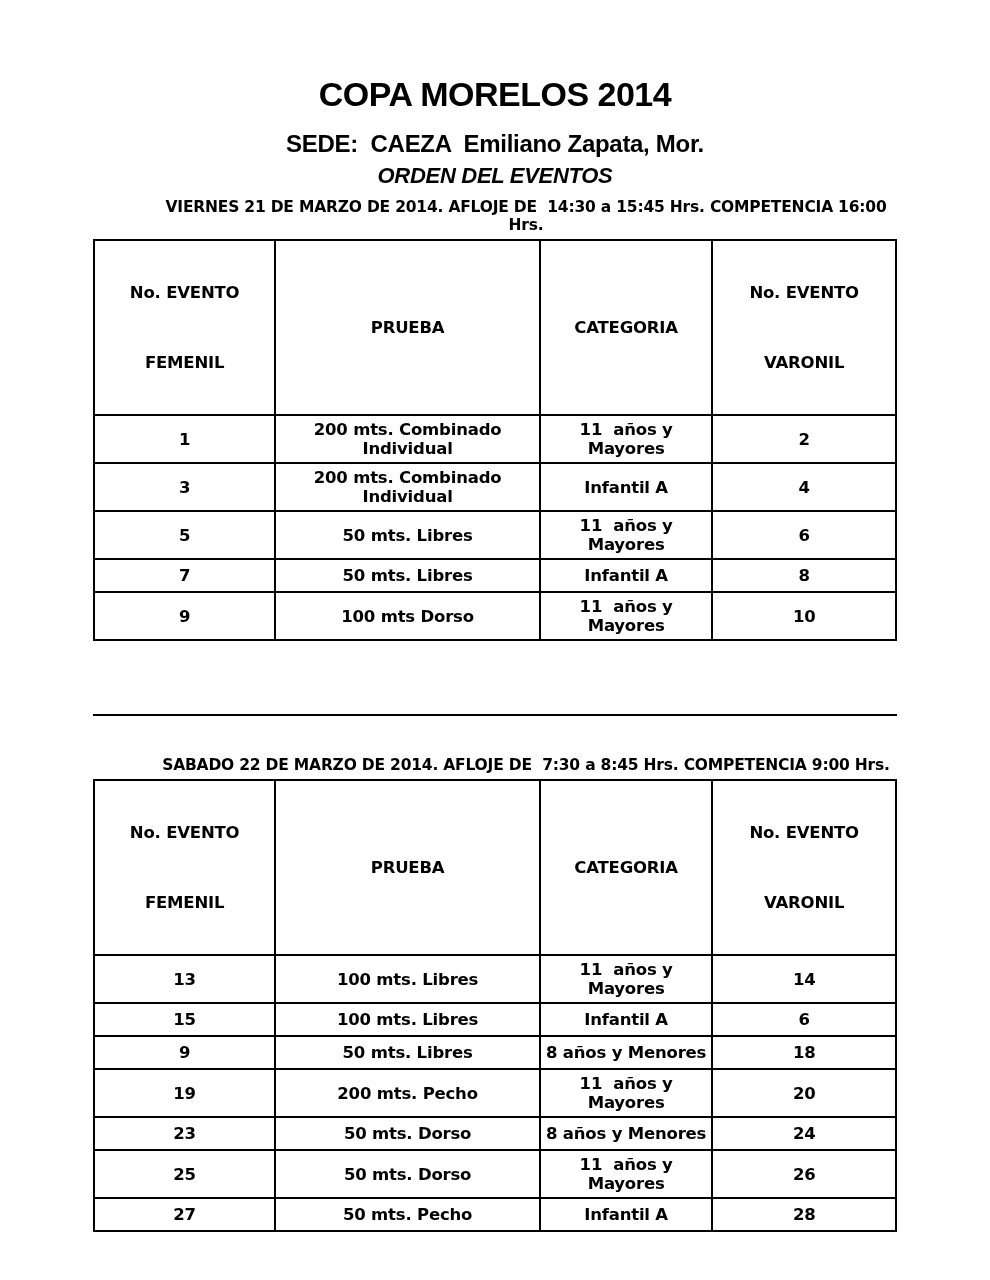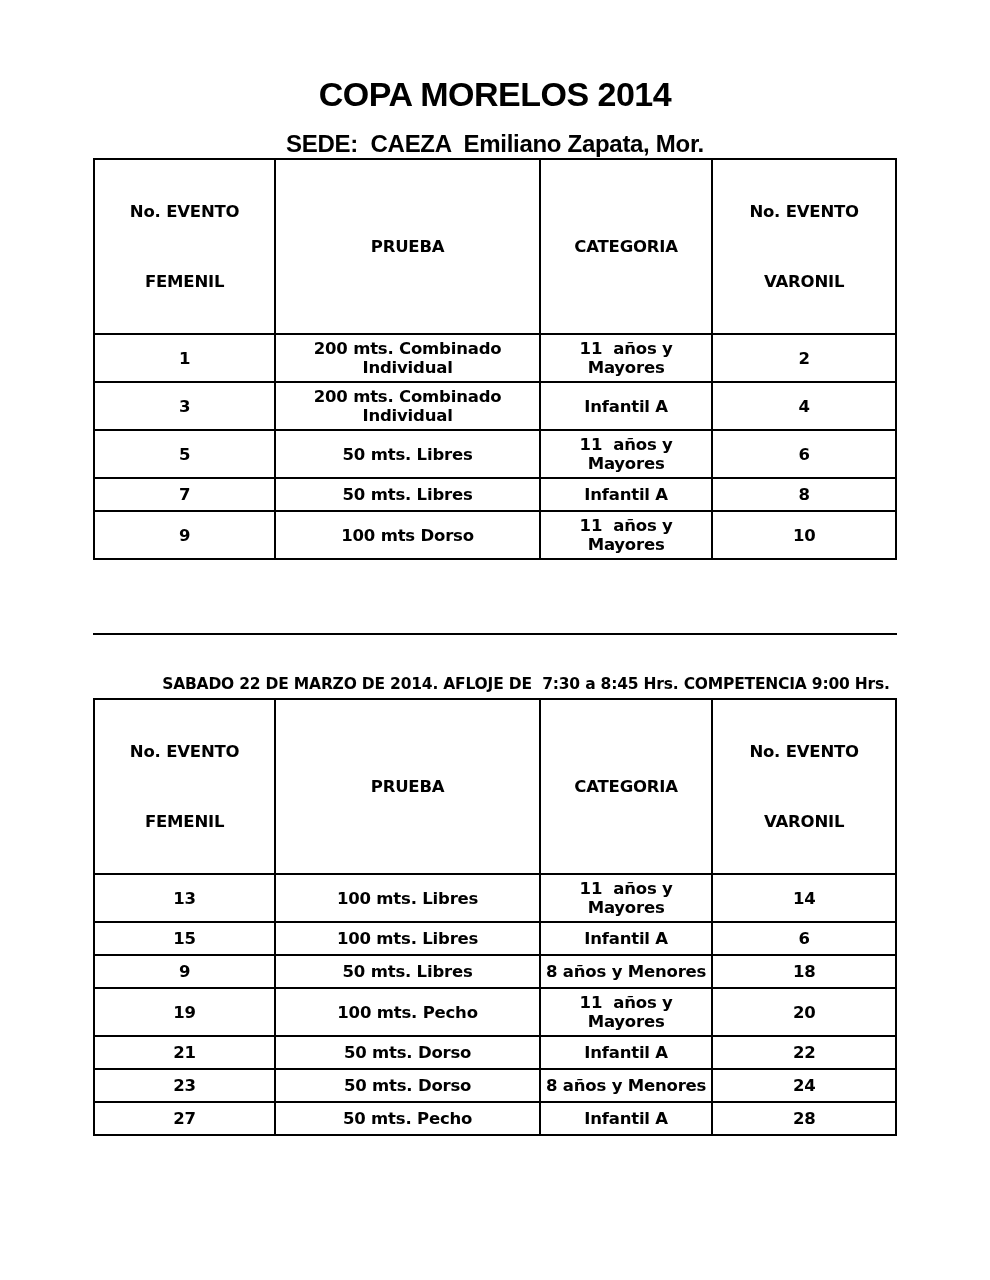--- a/index.html
+++ b/index.html
@@ -83,22 +83,24 @@
   }
   .session-2 .schedule { margin-top: 40px; margin-bottom: 5px; }
 </style>
 </head>
 <body>
 
 <div class="page">
 
   <div class="title">COPA MORELOS 2014</div>
   <div class="venue">SEDE:  CAEZA  Emiliano Zapata, Mor.</div>
+  <div class="subtitle">ORDEN DEL EVENTOS</div>
 
   <div class="session session-1">
+    <div class="schedule">VIERNES 21 DE MARZO DE 2014. AFLOJE DE  14:30 a 15:45 Hrs. COMPETENCIA 16:00 Hrs.</div>
     <table class="events">
       <colgroup>
         <col class="col-femenil">
           <col class="col-prueba">
           <col class="col-categoria">
           <col class="col-varonil">
       </colgroup>
       <thead>
         <tr>
           <th>
@@ -189,37 +191,37 @@
             <td>6</td>
           </tr>
           <tr>
             <td>9</td>
             <td>50 mts. Libres</td>
             <td>8 años y Menores</td>
             <td>18</td>
           </tr>
           <tr>
             <td>19</td>
-            <td>100 mts. Pecho</td>
+            <td>200 mts. Pecho</td>
             <td>11  años y Mayores</td>
             <td>20</td>
-          </tr>
-          <tr>
-            <td>21</td>
-            <td>50 mts. Dorso</td>
-            <td>Infantil A</td>
-            <td>22</td>
           </tr>
           <tr>
             <td>23</td>
             <td>50 mts. Dorso</td>
             <td>8 años y Menores</td>
             <td>24</td>
           </tr>
           <tr>
+            <td>25</td>
+            <td>50 mts. Dorso</td>
+            <td>11  años y Mayores</td>
+            <td>26</td>
+          </tr>
+          <tr>
             <td>27</td>
             <td>50 mts. Pecho</td>
             <td>Infantil A</td>
             <td>28</td>
           </tr>
         </tbody>
     </table>
   </div>
 
 </div>

